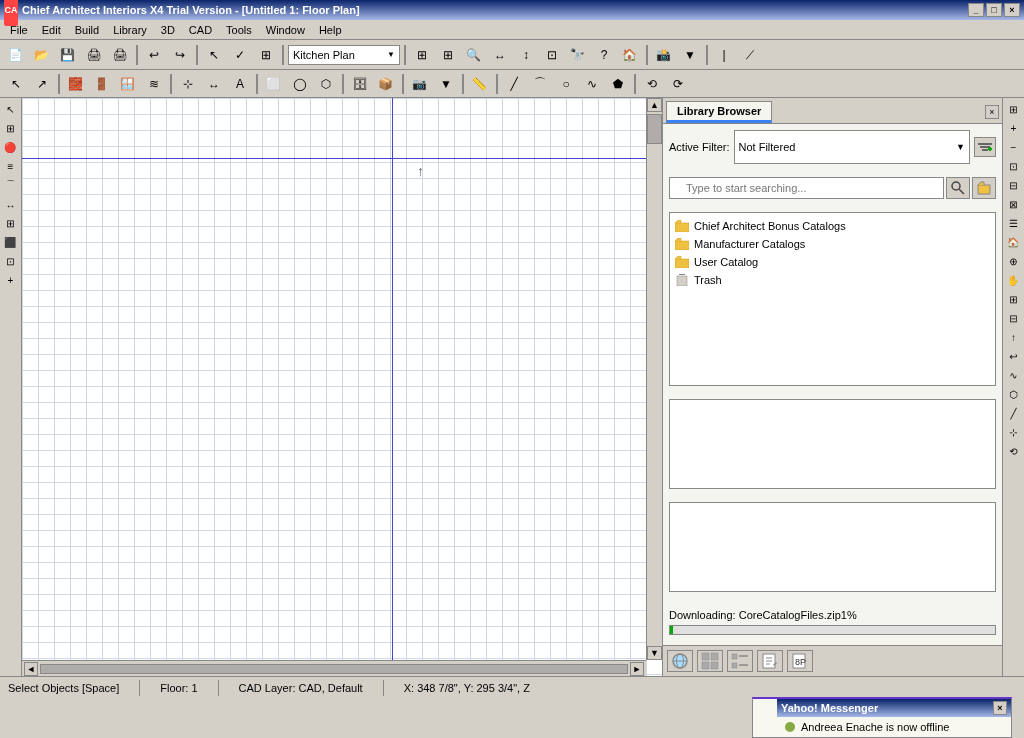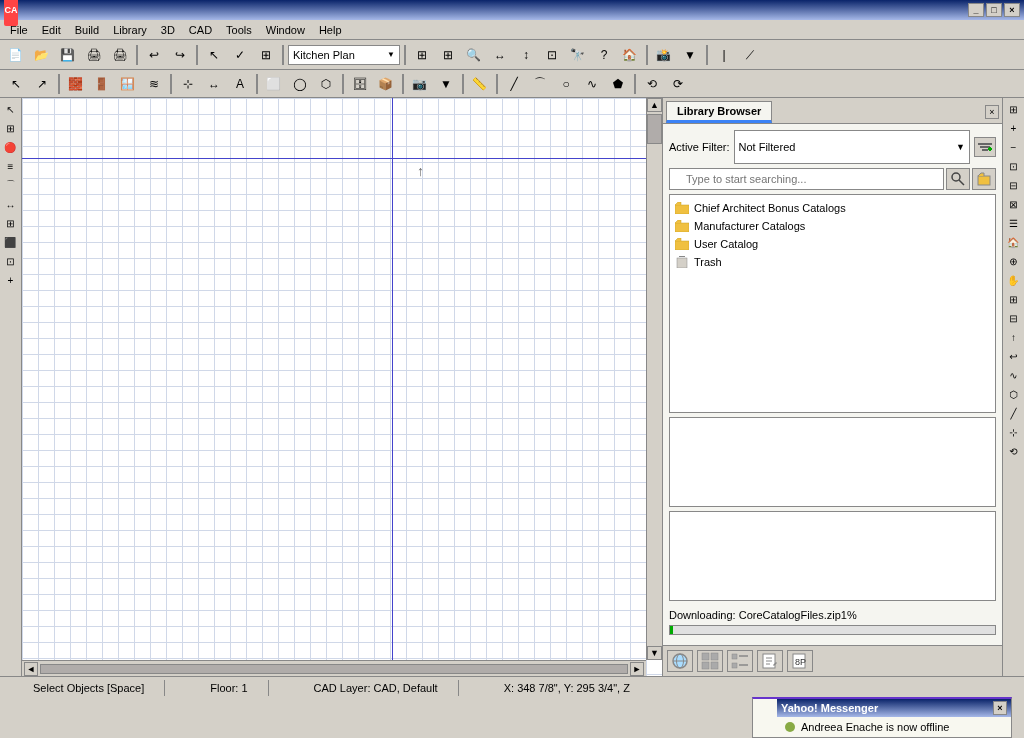--- a/index.html
+++ b/index.html
@@ -186,21 +186,21 @@
       border: 1px solid #888;
       cursor: pointer;
       display: flex; align-items: center; justify-content: center;
       font-size: 9px;
       align-self: center;
     }
     #library-content {
       padding: 6px;
       display: flex;
       flex-direction: column;
-      gap: 4px;
+      gap: 13px;
       flex: 1;
     }
     #filter-row {
       display: flex; align-items: center; gap: 4px;
     }
     .filter-label { font-size: 11px; color: #000; }
     .filter-dropdown {
       flex: 1;
       height: 20px;
       background: white;
@@ -325,21 +325,21 @@
     #status-bar {
       height: 22px;
       background: #d4d0c8;
       border-top: 1px solid #888;
       display: flex;
       align-items: center;
       font-size: 11px;
       padding: 0 8px;
       gap: 20px;
     }
-    .status-item { font-size: 11px; color: #000; margin-left: 25px; }
+    .status-item { font-size: 11px; color: #000; }
     .status-separator { width: 1px; height: 16px; background: #888; }
     #yahoo-title-bar {
       background: linear-gradient(to bottom, #0a246a, #a6b8e8);
       height: 18px;
       display: flex;
       align-items: center;
       padding: 0 4px;
       color: white;
       font-size: 11px;
       font-weight: bold;
@@ -366,20 +366,21 @@
     .yahoo-dot { width: 10px; height: 10px; border-radius: 50%; background: #88aa44; }
   </style>
 </head>
 <body>
 
 <div style="position: relative; width: 1024px; height: 738px; overflow: hidden;">
 
   <div id="title-bar">
     <div class="title">
       <div class="title-icon">CA</div>
+      <span>Chief Architect Interiors X4 Trial Version - [Untitled 1: Floor Plan]</span>
     </div>
     <div class="win-controls">
       <div class="win-btn">_</div>
       <div class="win-btn">□</div>
       <div class="win-btn">×</div>
     </div>
   </div>
 
   <div id="menu-bar">
     <div class="menu-item">File</div>

